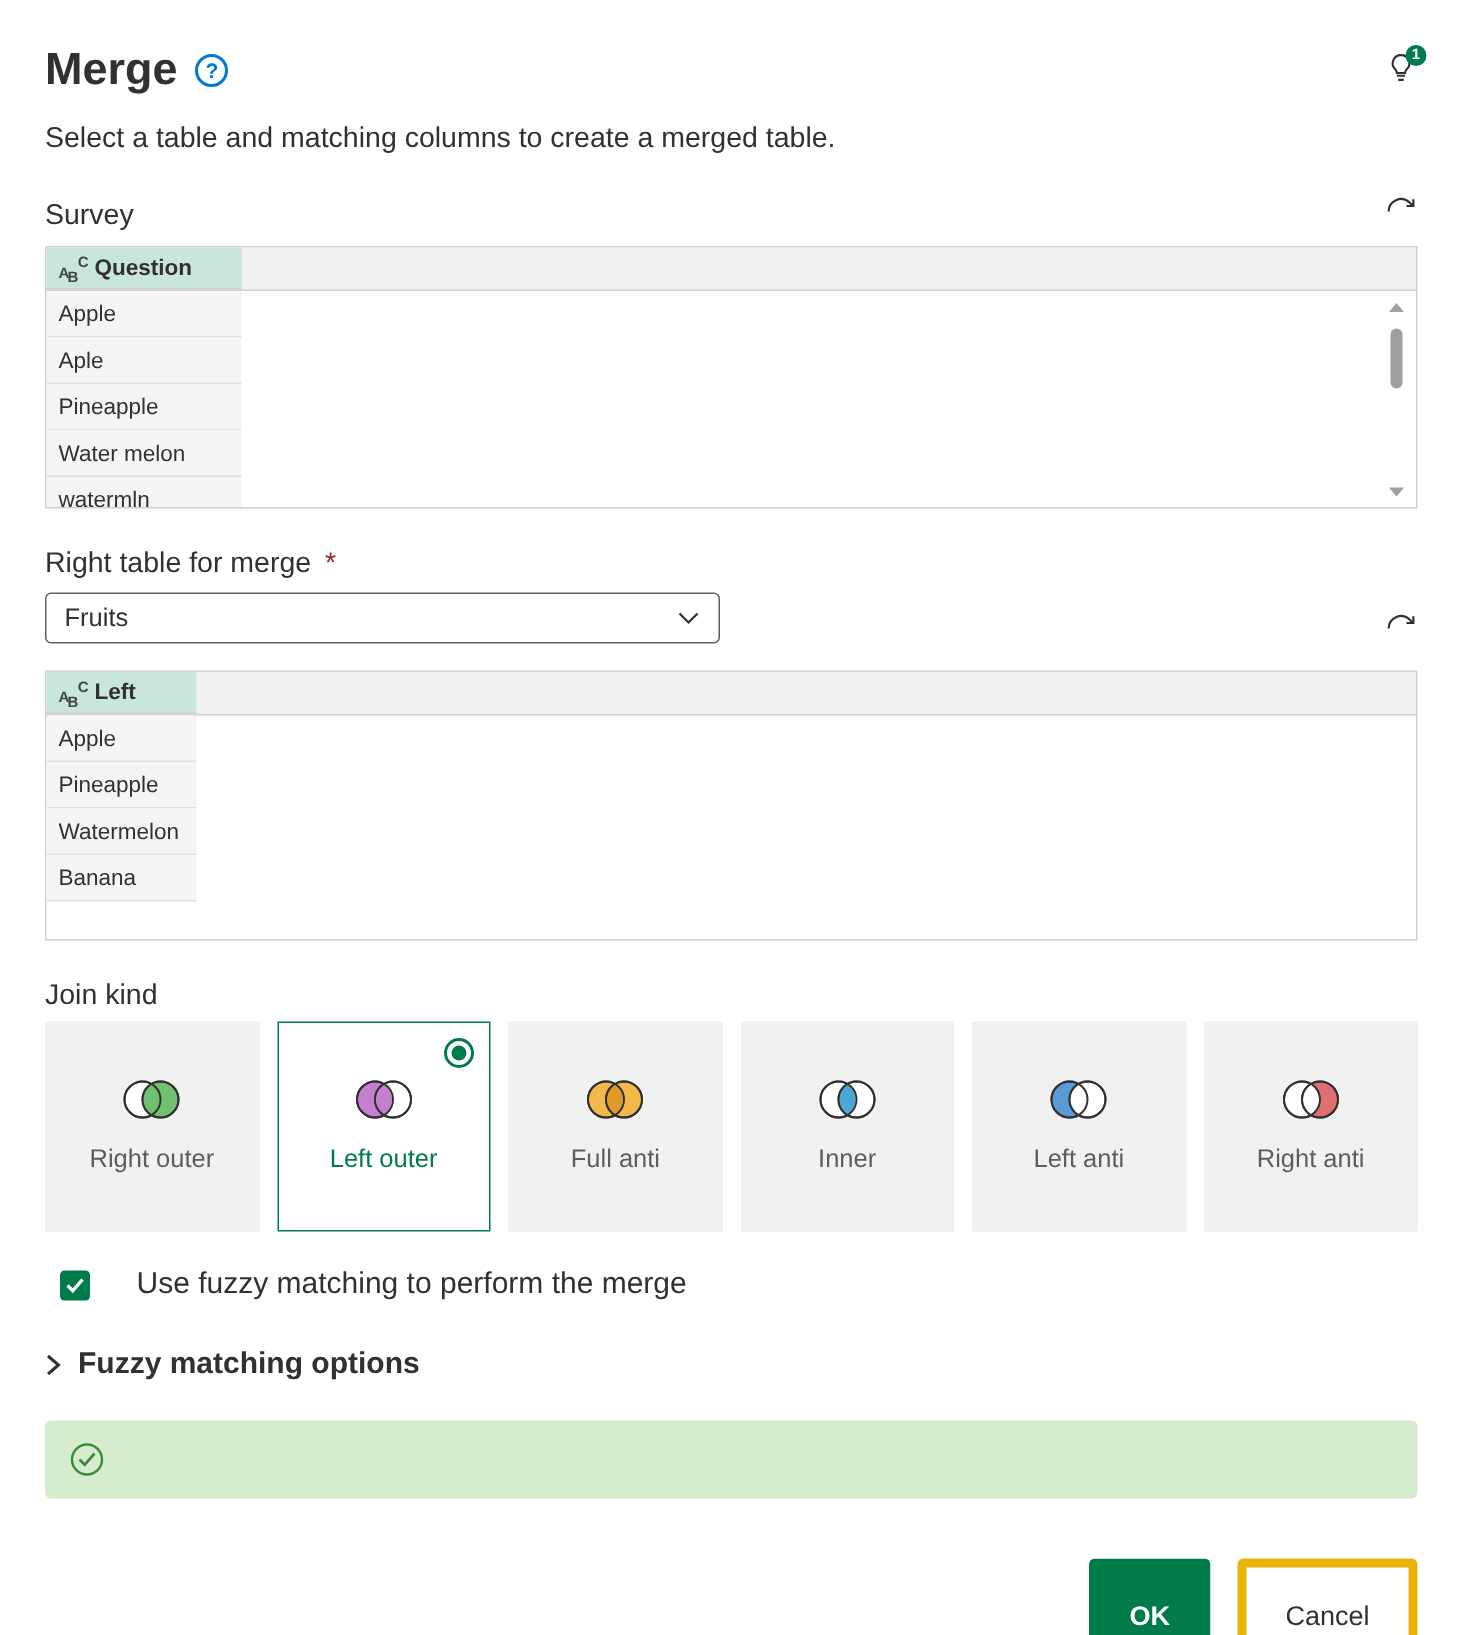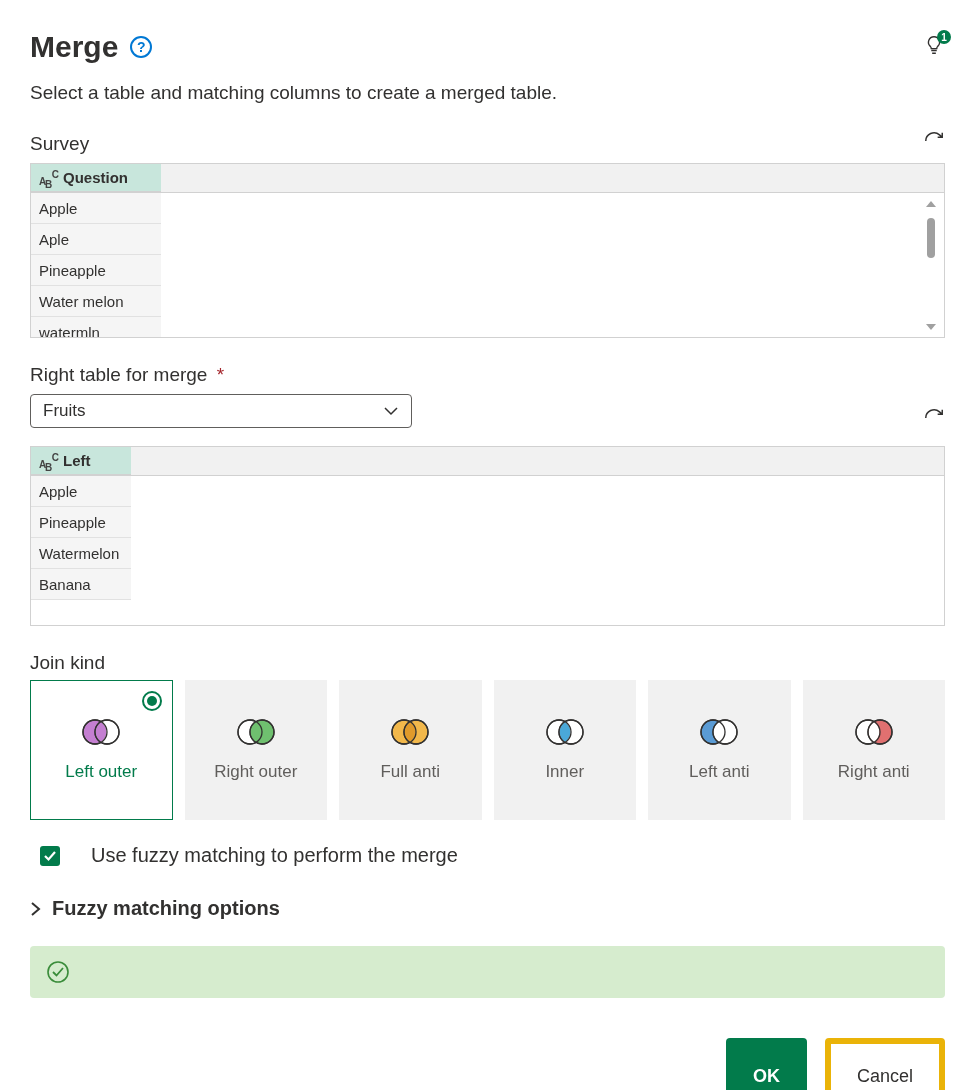--- a/index.html
+++ b/index.html
@@ -127,21 +127,21 @@
     border-radius: 4px;
     margin-top: 8px;
   }
   .dropdown {
     display: flex;
     align-items: center;
     justify-content: space-between;
     border: 1px solid #605e5c;
     border-radius: 4px;
     padding: 6px 12px;
-    width: 382px;
+    width: 450px;
     font-size: 17px;
     margin-bottom: 18px;
     cursor: pointer;
     background: #fff;
   }
   .dropdown-row {
     display: flex;
     justify-content: space-between;
     align-items: center;
   }
@@ -339,43 +339,43 @@
         <div class="data-cell">Banana</div>
       </div>
   </div>
 </div>
 
 <div class="section-label">
   <span>Join kind</span>
 </div>
 
 <div class="join-grid" id="join-grid">
+    <div class="join-tile">
+
+    <svg class="venn" viewBox="0 0 46 30">
+      <circle cx="17" cy="15" r="12" fill="#fff" stroke="#323130" stroke-width="1.3"></circle>
+      <circle cx="29" cy="15" r="12" fill="#6fc06f" stroke="#323130" stroke-width="1.3"></circle>
+      <path d="M23 5 A12 12 0 0 1 23 25 A12 12 0 0 1 23 5 Z" fill="#6fc06f"></path>
+      <circle cx="17" cy="15" r="12" fill="none" stroke="#323130" stroke-width="1.3"></circle>
+      <circle cx="29" cy="15" r="12" fill="none" stroke="#323130" stroke-width="1.3"></circle>
+    </svg>
+    <span class="join-label">Right outer</span>
+  </div>
     <div class="join-tile selected">
     <span class="radio">
         <span class="dot"></span>
       </span>
     <svg class="venn" viewBox="0 0 46 30">
       <circle cx="17" cy="15" r="12" fill="#c47fd1" stroke="#323130" stroke-width="1.3"></circle>
       <circle cx="29" cy="15" r="12" fill="#fff" stroke="#323130" stroke-width="1.3"></circle>
       <path d="M23 5 A12 12 0 0 1 23 25 A12 12 0 0 1 23 5 Z" fill="#c47fd1"></path>
       <circle cx="17" cy="15" r="12" fill="none" stroke="#323130" stroke-width="1.3"></circle>
       <circle cx="29" cy="15" r="12" fill="none" stroke="#323130" stroke-width="1.3"></circle>
     </svg>
     <span class="join-label">Left outer</span>
-  </div>
-    <div class="join-tile">
-
-    <svg class="venn" viewBox="0 0 46 30">
-      <circle cx="17" cy="15" r="12" fill="#fff" stroke="#323130" stroke-width="1.3"></circle>
-      <circle cx="29" cy="15" r="12" fill="#6fc06f" stroke="#323130" stroke-width="1.3"></circle>
-      <path d="M23 5 A12 12 0 0 1 23 25 A12 12 0 0 1 23 5 Z" fill="#6fc06f"></path>
-      <circle cx="17" cy="15" r="12" fill="none" stroke="#323130" stroke-width="1.3"></circle>
-      <circle cx="29" cy="15" r="12" fill="none" stroke="#323130" stroke-width="1.3"></circle>
-    </svg>
-    <span class="join-label">Right outer</span>
   </div>
     <div class="join-tile">
 
     <svg class="venn" viewBox="0 0 46 30">
       <circle cx="17" cy="15" r="12" fill="#f2b84b" stroke="#323130" stroke-width="1.3"></circle>
       <circle cx="29" cy="15" r="12" fill="#f2b84b" stroke="#323130" stroke-width="1.3"></circle>
       <path d="M23 5 A12 12 0 0 1 23 25 A12 12 0 0 1 23 5 Z" fill="#e09a2b"></path>
       <circle cx="17" cy="15" r="12" fill="none" stroke="#323130" stroke-width="1.3"></circle>
       <circle cx="29" cy="15" r="12" fill="none" stroke="#323130" stroke-width="1.3"></circle>
     </svg>

